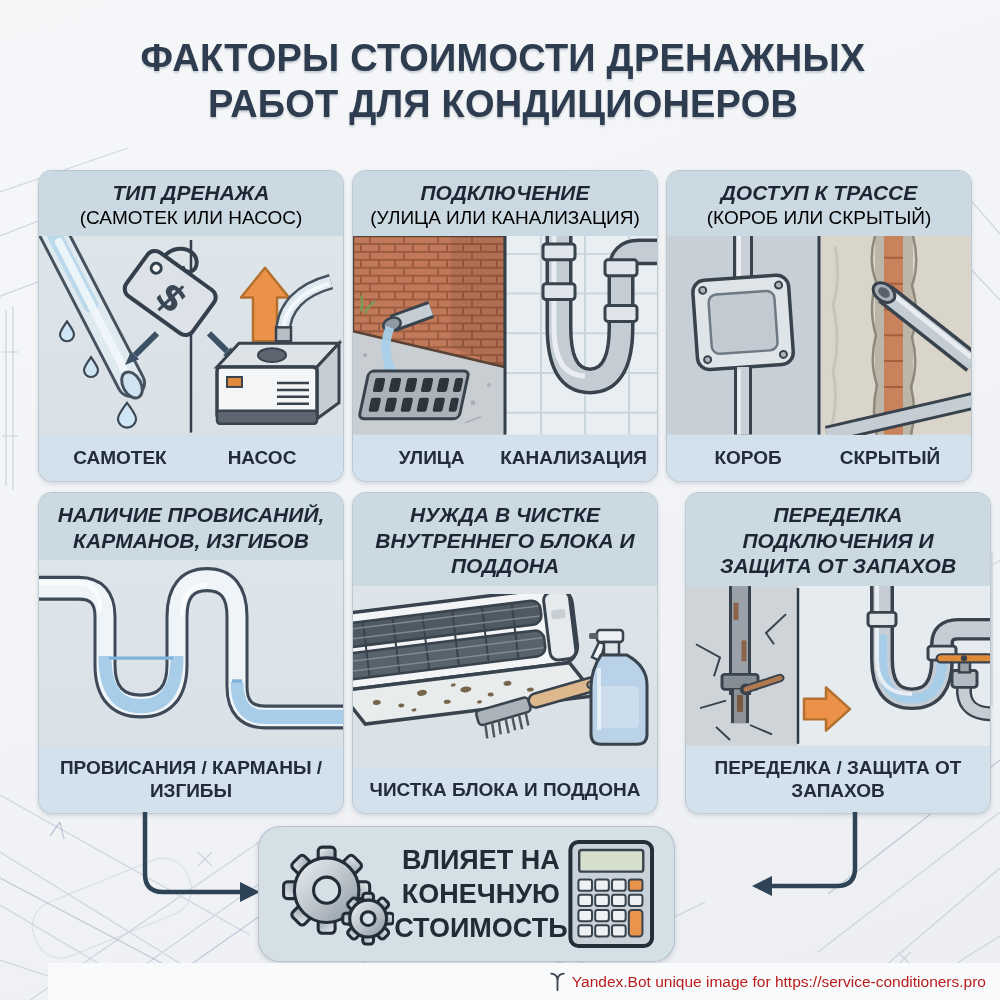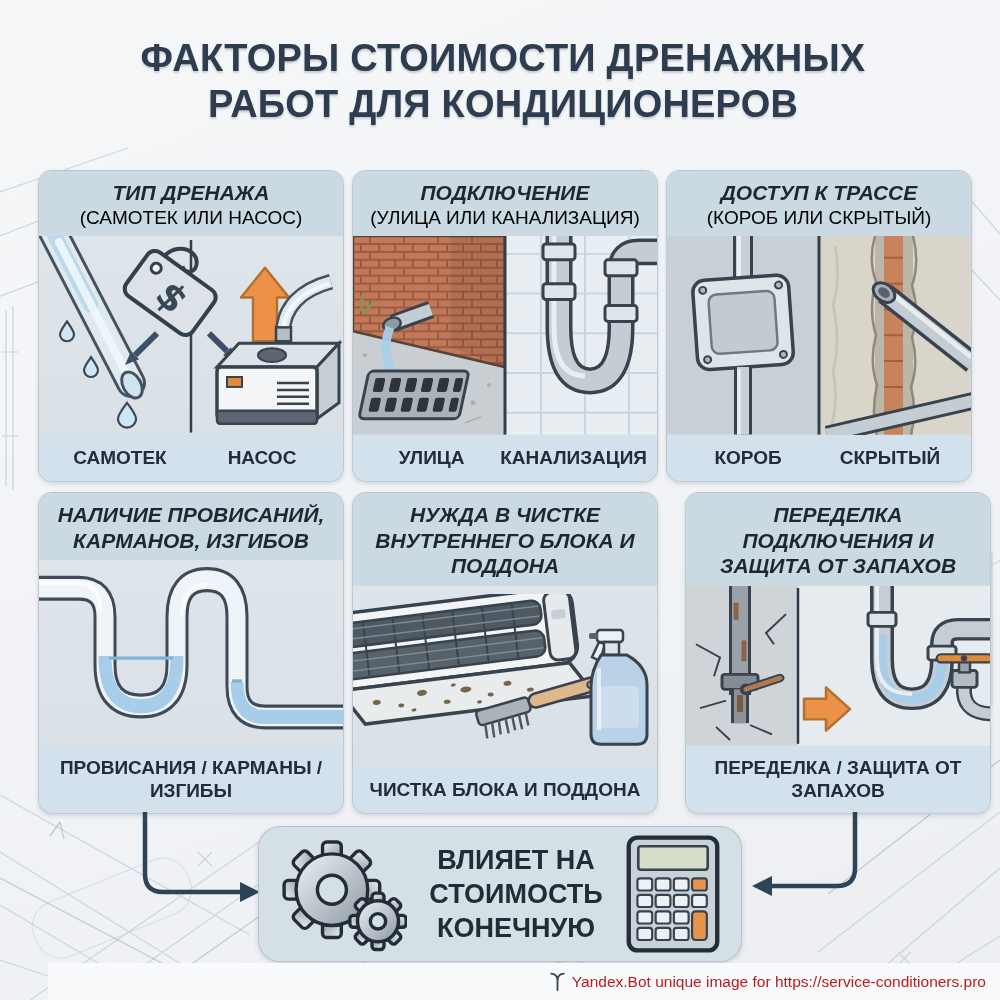--- a/index.html
+++ b/index.html
@@ -31,21 +31,21 @@
   .panel-caption.split span{flex:1 1 50%;}
   .panel-caption.single{padding:10px 14px;}
   #panel-1{left:38px;top:170px;height:310px;}
   #panel-2{left:352px;top:170px;height:310px;}
   #panel-3{left:666px;top:170px;height:310px;}
   #panel-4{left:38px;top:492px;height:320px;}
   #panel-5{left:352px;top:492px;height:320px;gap:8px;}
   #panel-6{left:666px;top:492px;height:320px;margin-left:19px;}
 
   
-  #summary{position:absolute;left:258px;top:826px;width:484px;height:136px;background:#d5dfe6;
+  #summary{position:absolute;left:258px;top:826px;width:417px;height:136px;background:#d5dfe6;
            border:1px solid rgba(150,166,180,.5);border-radius:22px;box-sizing:border-box;
            box-shadow:0 2px 5px rgba(80,95,112,.22);
            display:flex;align-items:center;justify-content:space-between;padding:0 20px;}
   .summary-text{text-align:center;font-weight:700;font-size:27px;line-height:1.26;color:#222c36;}
   .summary-text span{display:block;}
 
   
   #footer{position:absolute;left:0;right:0;bottom:0;height:37px;background:rgba(250,251,252,.93);
           display:flex;align-items:center;justify-content:flex-end;gap:7px;padding-right:14px;
           font-size:15.5px;color:#b91c1c;margin-left:48px;}
@@ -476,22 +476,22 @@
           <rect x="-7" y="-33" width="14" height="13" rx="4" transform="rotate(225)"></rect>
           <rect x="-7" y="-33" width="14" height="13" rx="4" transform="rotate(270)"></rect>
           <rect x="-7" y="-33" width="14" height="13" rx="4" transform="rotate(315)"></rect>
           <circle r="24"></circle>
         </g>
         <circle cx="116" cy="97" r="9" fill="#d5dfe6"></circle>
       </g>
     </svg>
     <div class="summary-text">
       <span>ВЛИЯЕТ НА</span>
+      <span>КОНЕЧНУЮ</span>
       <span>СТОИМОСТЬ</span>
-      <span>КОНЕЧНУЮ</span>
     </div>
     <svg width="96" height="118" viewBox="0 0 108 136">
       <rect x="3" y="3" width="102" height="130" rx="10" fill="#c9d2d8" stroke="#232e39" stroke-width="5"></rect>
       <rect x="14" y="13" width="80" height="27" rx="3" fill="#d6decc" stroke="#39434d" stroke-width="3"></rect>
       <g fill="#eef1f3" stroke="#39434d" stroke-width="2.5">
         <rect x="13" y="50" width="17" height="14" rx="3"></rect>
           <rect x="34" y="50" width="17" height="14" rx="3"></rect>
           <rect x="55" y="50" width="17" height="14" rx="3"></rect>
         <rect x="76" y="50" width="17" height="14" rx="3" fill="#e9944d"></rect>
         <rect x="13" y="69" width="17" height="14" rx="3"></rect>

